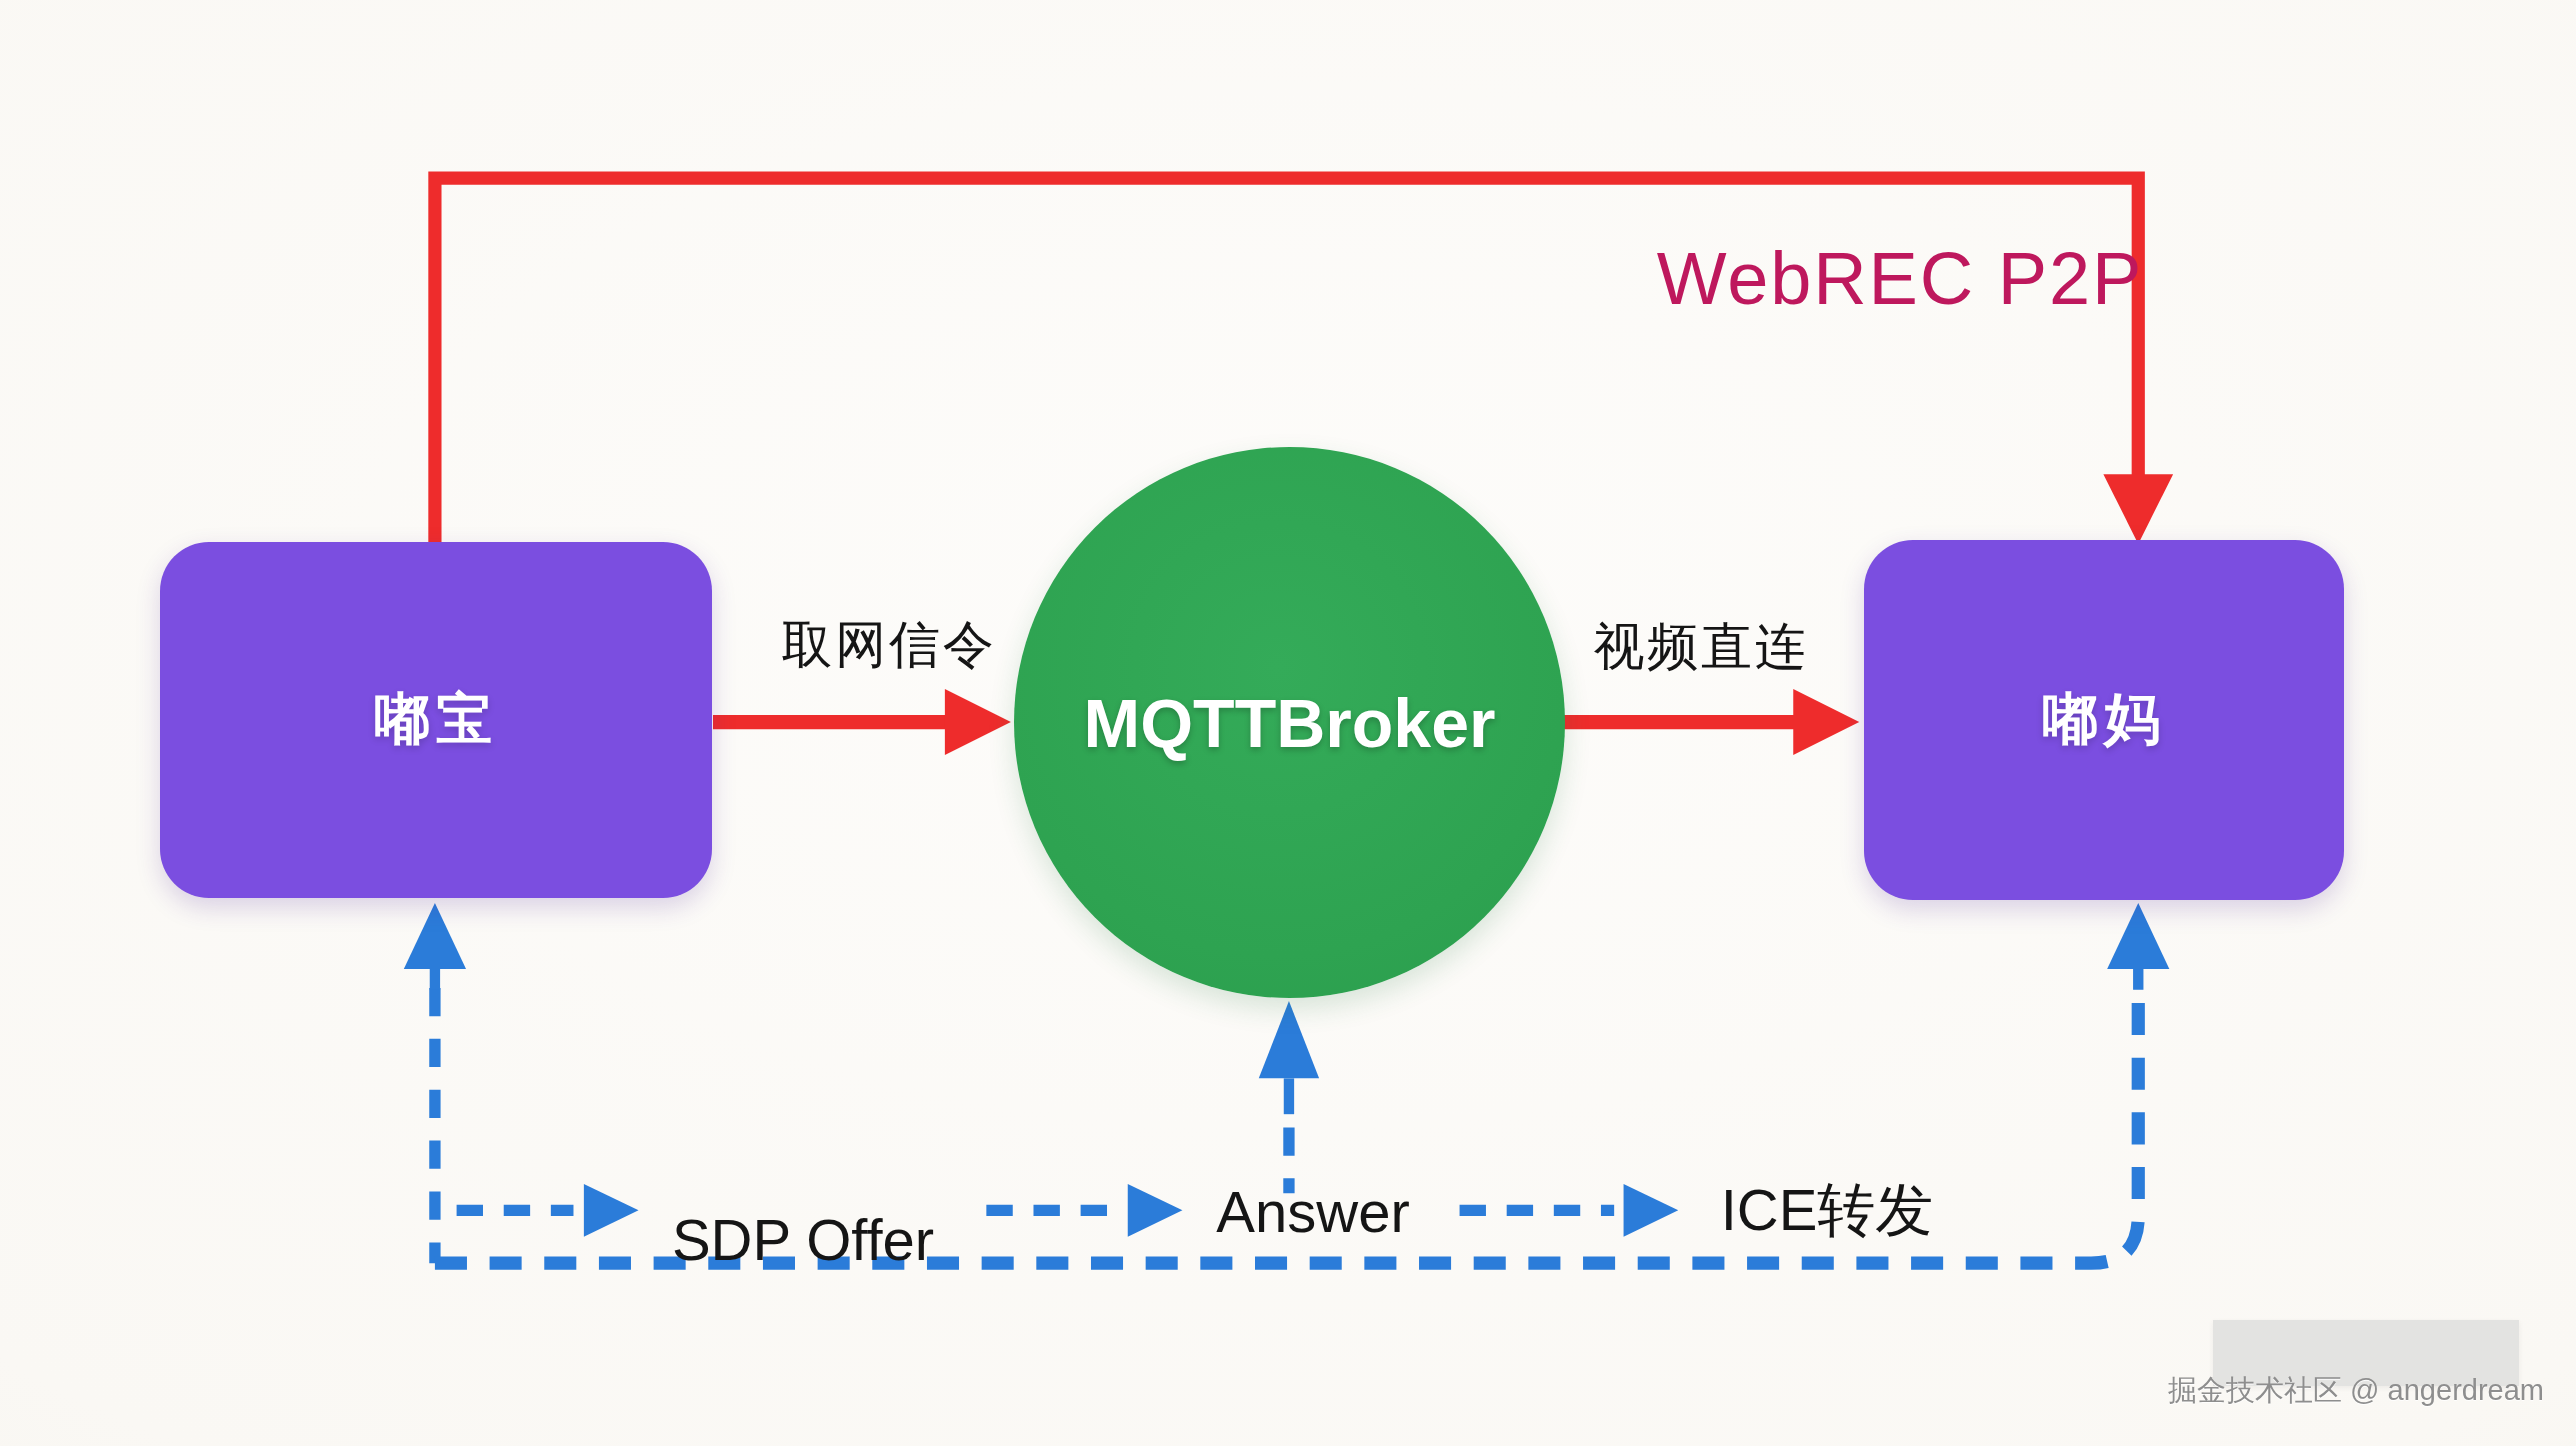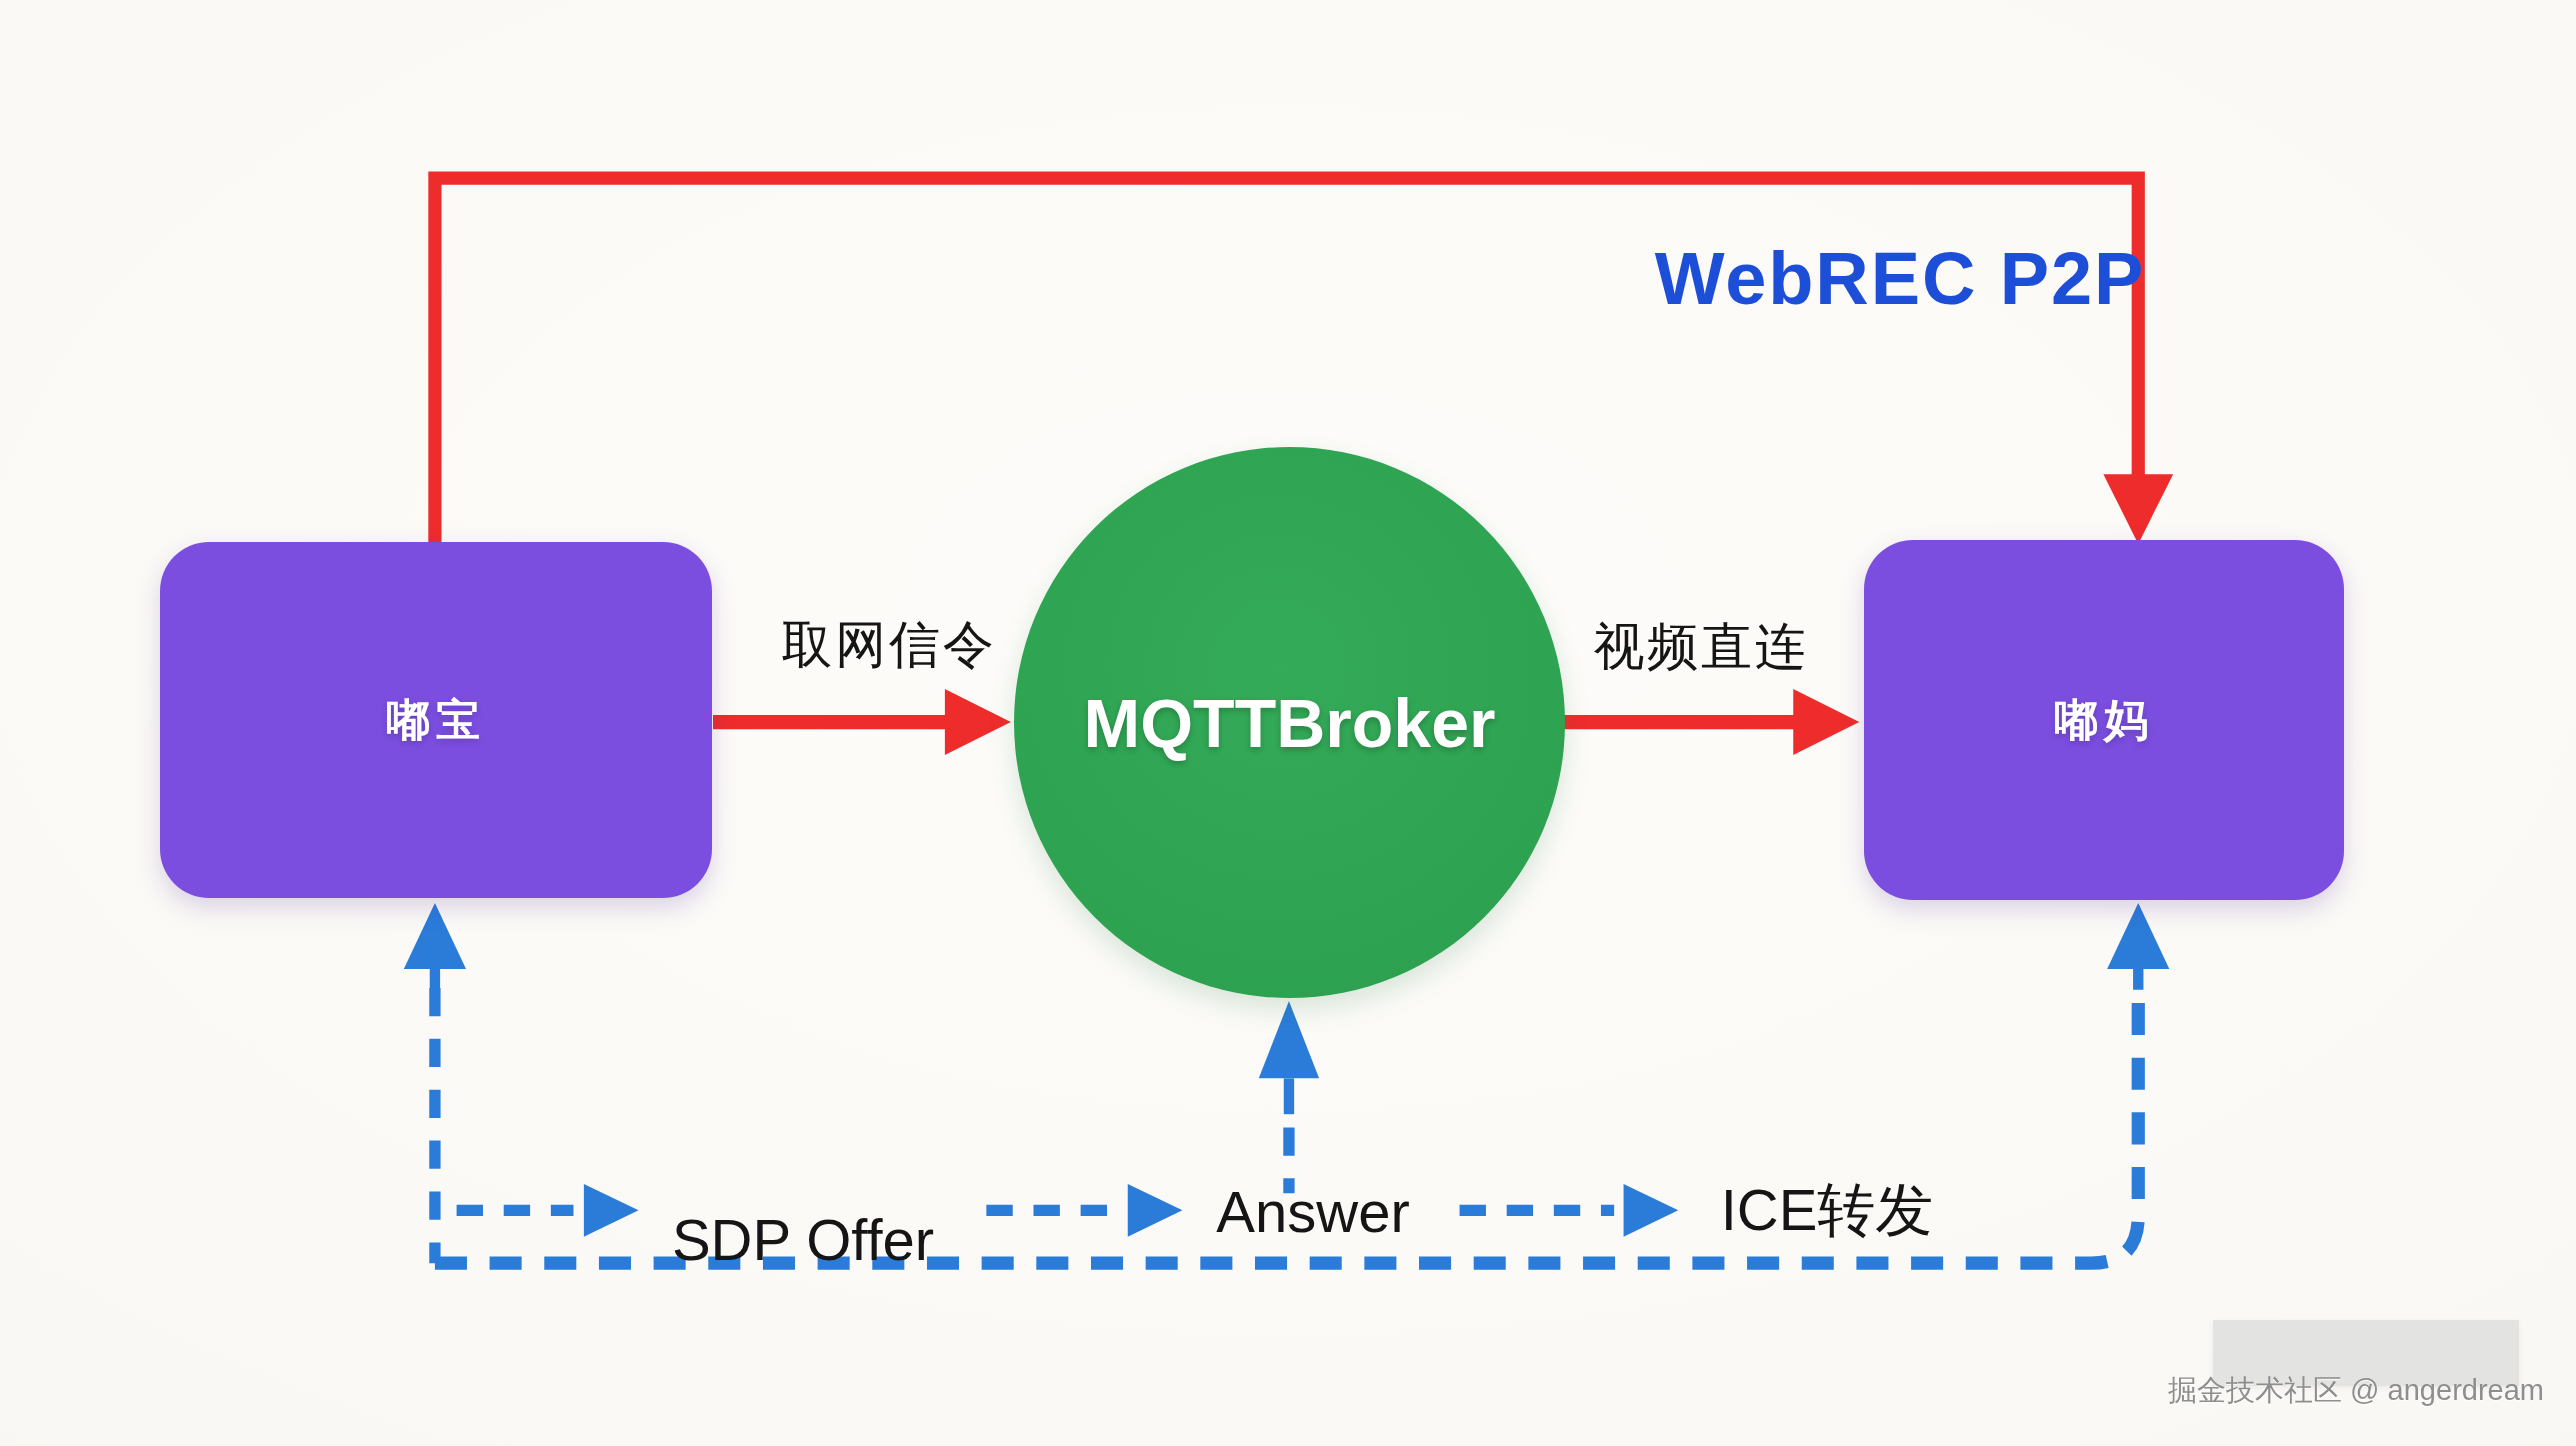--- a/index.html
+++ b/index.html
@@ -17,21 +17,21 @@
     position: absolute;
     display: flex; align-items: center; justify-content: center;
     color: #ffffff;
   }
   .box {
     background: #7b4ee0;
     border-radius: 49px;
     box-shadow: 0 9.4px 24.5px rgba(70, 35, 150, 0.18);
   }
   .node-label {
-    font-size: 44px; font-weight: 600; letter-spacing: 5.7px;
+    font-size: 56px; font-weight: 600; letter-spacing: 5.7px;
     text-shadow: 0 2.8px 7.5px rgba(0,0,0,0.18);
   }
   .circle {
     background: radial-gradient(95% 95% at 48% 40%, #34ab59 0%, #2ea351 55%, #28994a 100%);
     border-radius: 50%;
     box-shadow: 0 11.3px 26.4px rgba(30, 120, 60, 0.16);
     flex-direction: row;
   }
   .circle-label {
     font-size: 68px; font-weight: 600; line-height: 94px; text-align: center;
@@ -40,21 +40,21 @@
 
   .edge-label {
     position: absolute;
     transform: translate(-50%, -50%);
     white-space: nowrap;
     color: #151515;
   }
   .label-cn { font-size: 51px; font-weight: 500; letter-spacing: 2.8px; }
   .label-bottom { font-size: 58px; font-weight: 500; }
   .label-p2p {
-    font-size: 74px; font-weight: 700; color: #1d4ed8; letter-spacing: 1.9px;
+    font-size: 74px; font-weight: 400; color: #be185d; letter-spacing: 1.9px;
   }
 
   .watermark-box {
     position: absolute;
     left: 2213px; top: 1320px; width: 306px; height: 66px;
     background: #e3e3e1;
     box-shadow: 0 1.9px 5.7px rgba(0,0,0,0.06);
   }
   .watermark-text {
     position: absolute;

